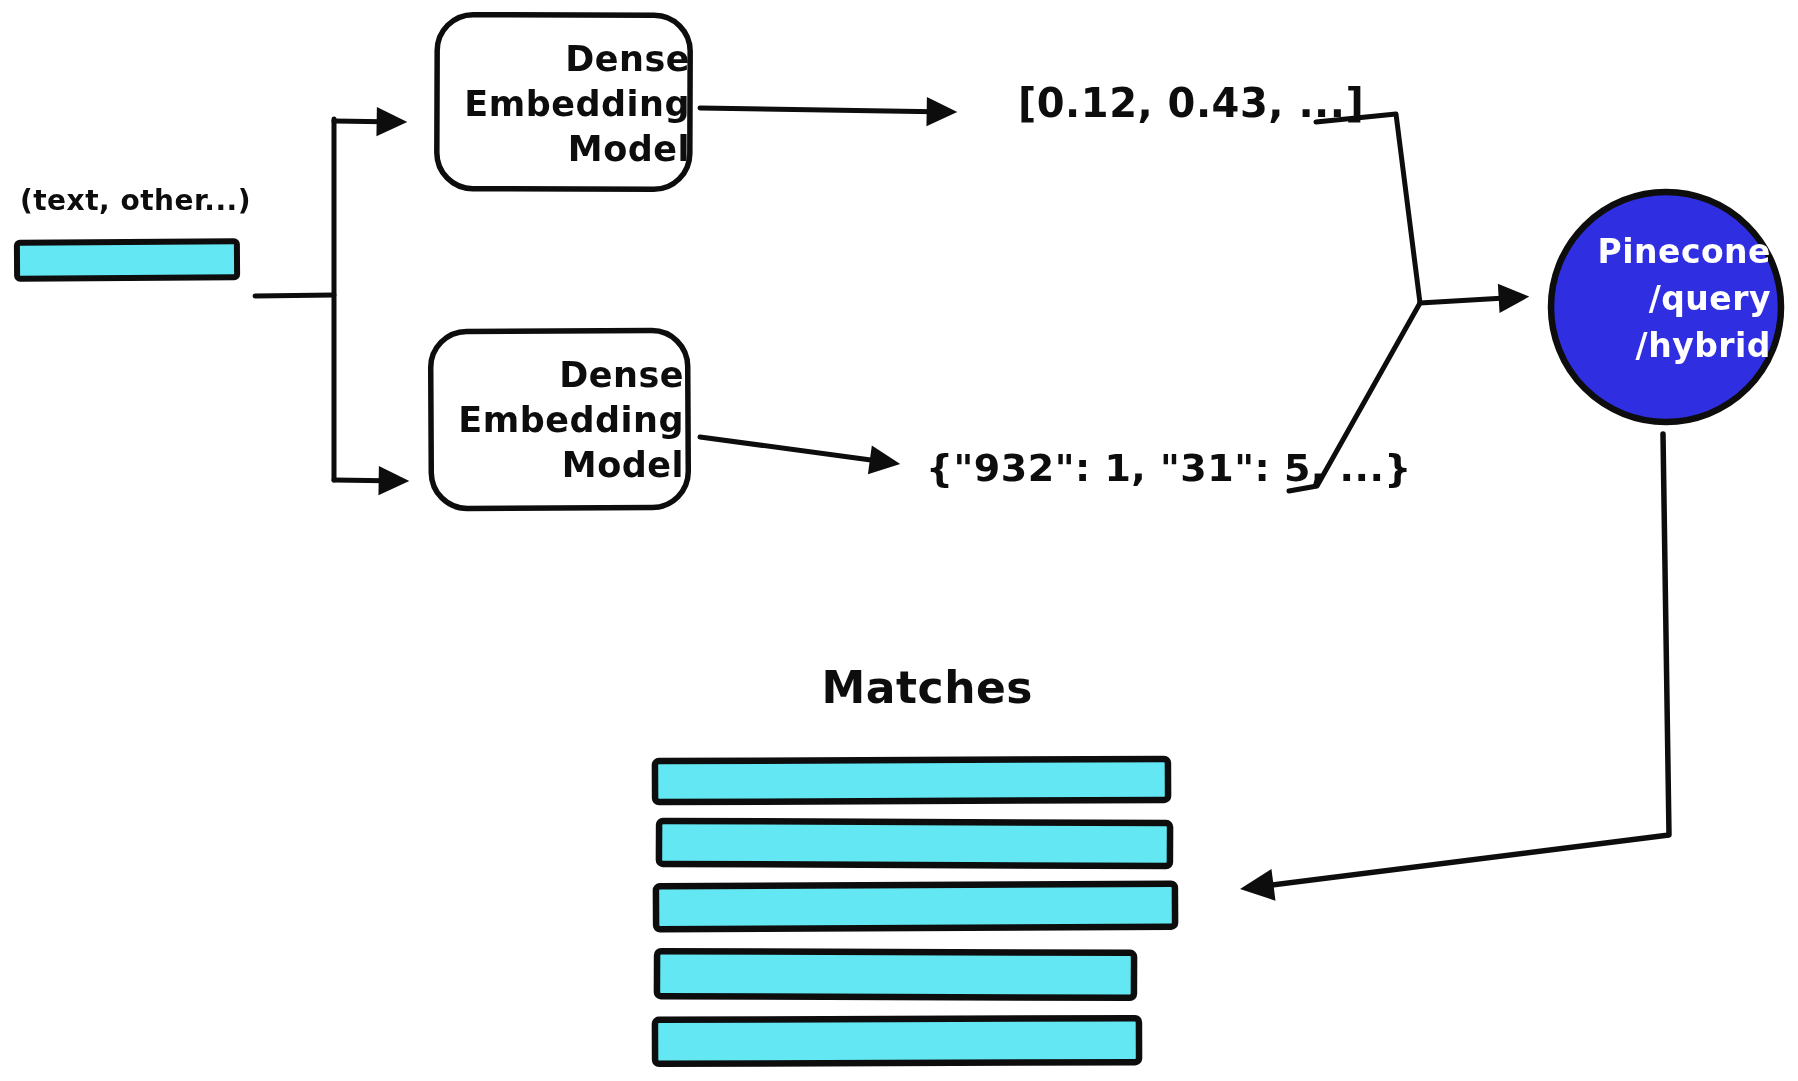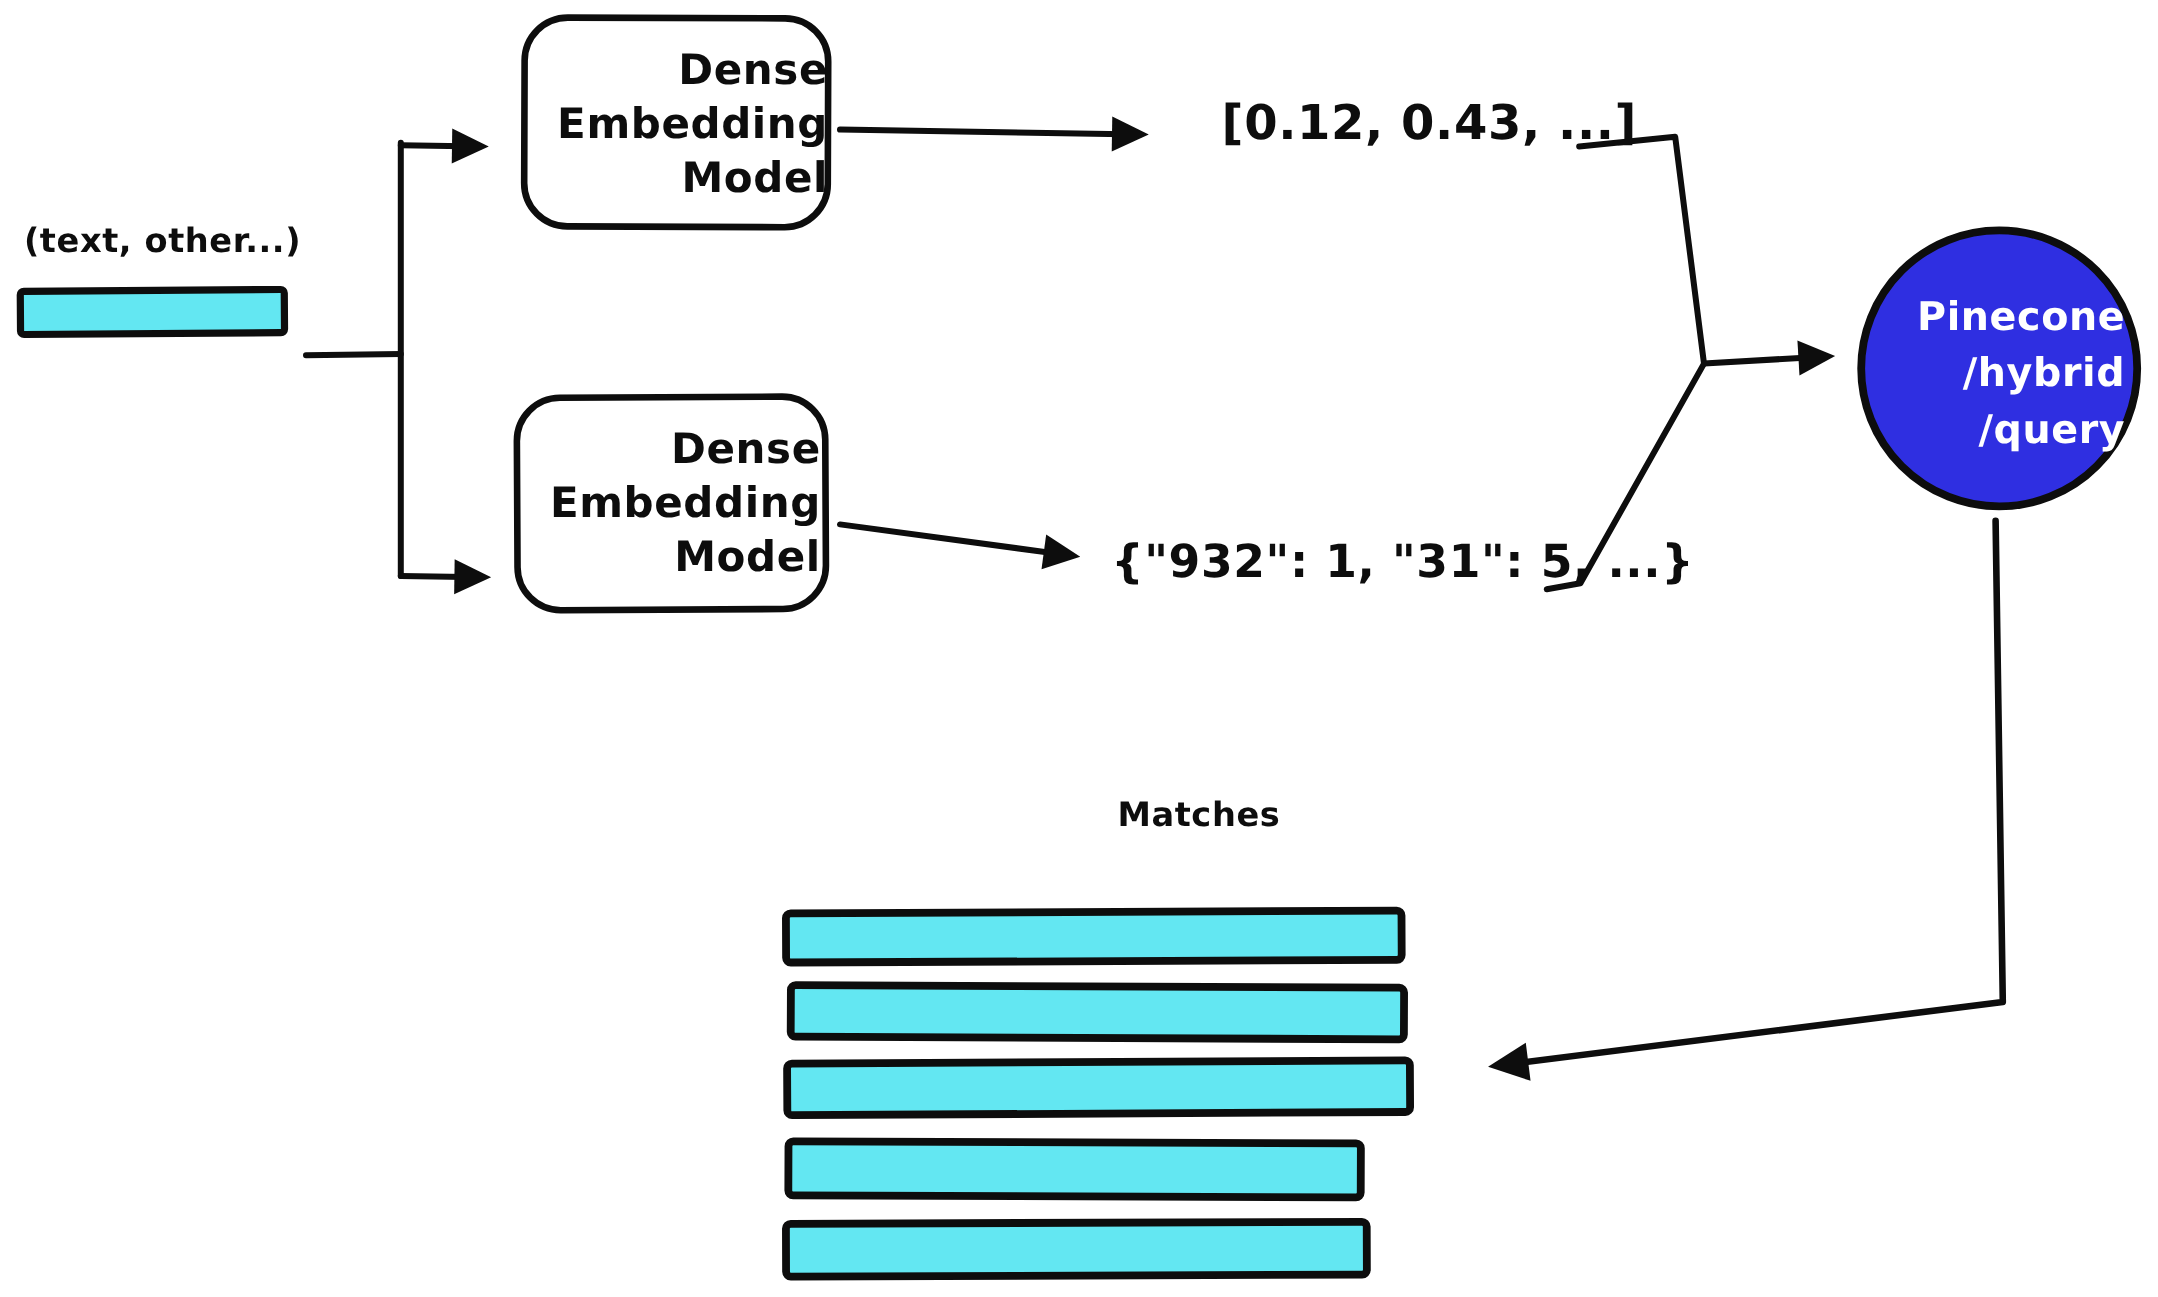--- a/index.html
+++ b/index.html
@@ -31,22 +31,22 @@
     text-align:right;
   }
   .query-title{left:30px;top:130px;width:195px;font-size:42px;}
   .query-subtitle{left:3px;top:184px;width:248px;font-size:28px;}
   .box-label{width:253px;font-size:35px;line-height:45px;white-space:normal;}
   .dense-label{left:437px;top:37px;}
   .sparse-label{left:431px;top:353px;}
   .vector-text{font-size:40px;}
   .dense-output{left:982px;top:80px;margin-left:36px;}
   .sparse-output{left:926px;top:446px;font-size:38px;}
-  .pinecone-label{left:1561px;top:240px;width:210px;font-size:33px;line-height:47px;color:#ffffff;white-space:normal;}
-  .matches-title{left:827px;top:662px;width:240px;font-size:28px;}
+  .pinecone-label{left:1561px;top:228px;width:210px;font-size:33px;line-height:47px;color:#ffffff;white-space:normal;}
+  .matches-title{left:793px;top:662px;width:240px;font-size:44px;}
 </style>
 </head>
 <body>
 
 <div class="canvas">
 
   <svg class="layer" width="1798" height="1081" viewBox="0 0 1798 1081">
     <defs>
       <marker id="ah" viewBox="0 0 12 12" refX="9" refY="6" markerWidth="7" markerHeight="7" orient="auto-start-reverse">
         <path class="ah-fill" d="M1,1 L11.5,6 L1,11 Z"></path>
@@ -94,19 +94,19 @@
     <div>Dense</div>
     <div>Embedding</div>
     <div>Model</div>
   </div>
 
   <div class="txt vector-text dense-output">[0.12, 0.43, ...]</div>
   <div class="txt vector-text sparse-output">{"932": 1, "31": 5, ...}</div>
 
   <div class="txt pinecone-label">
     <div>Pinecone</div>
+    <div>/query</div>
     <div>/hybrid</div>
-    <div>/query</div>
   </div>
 
   <div class="txt matches-title">Matches</div>
 
 </div>
 
 </body></html>

